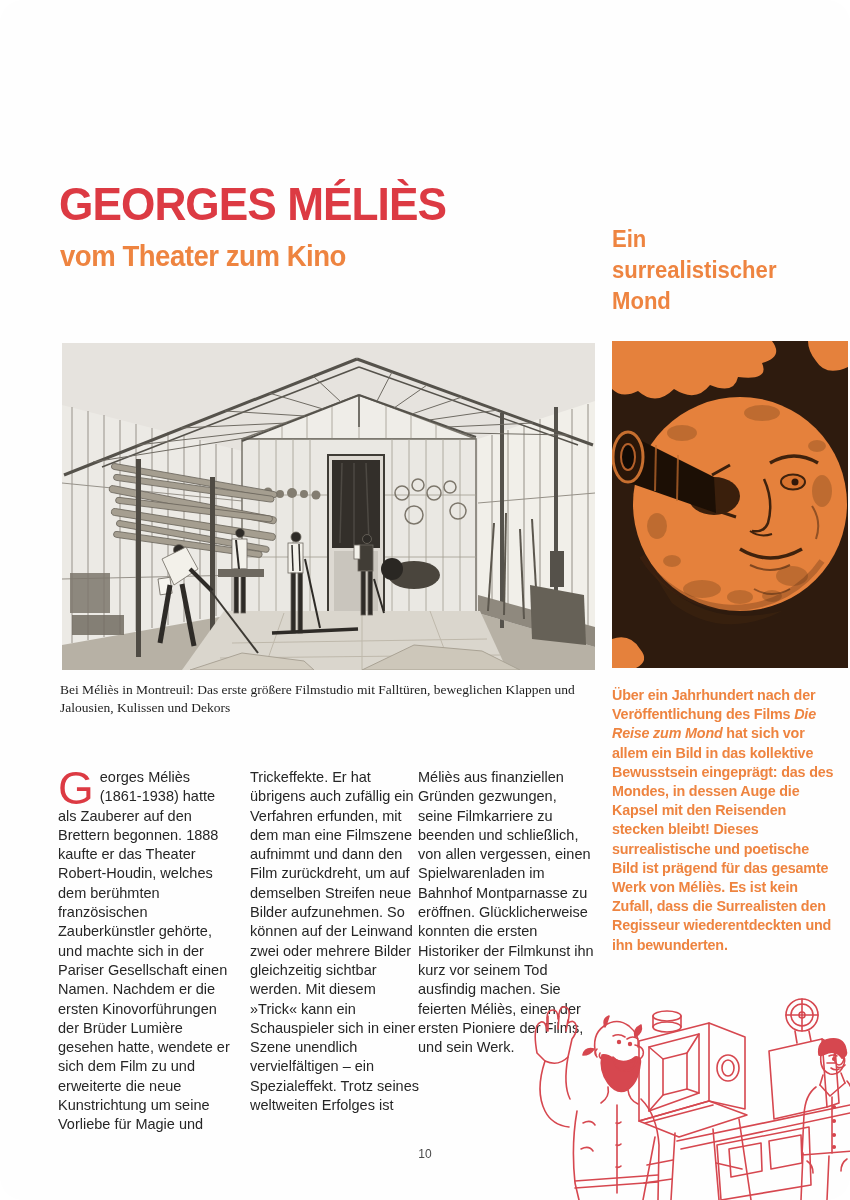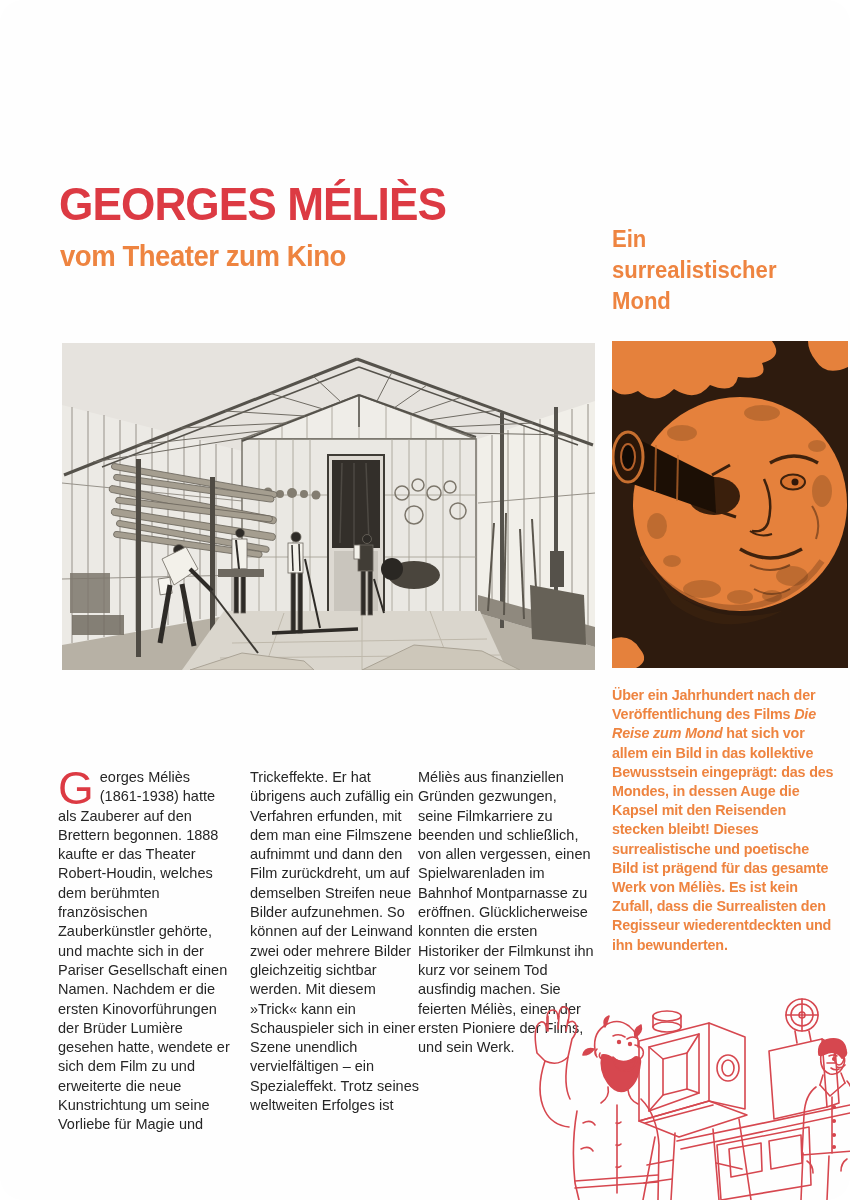--- a/index.html
+++ b/index.html
@@ -266,20 +266,21 @@
         <polygon points="14,92 102,136 104,172 12,140" fill="#1c0f05"></polygon>
         <ellipse cx="16" cy="116" rx="15" ry="25" fill="#2a1608" stroke="#c76f2f" stroke-width="3"></ellipse>
         <ellipse cx="16" cy="116" rx="7" ry="13" fill="#120a04" stroke="#b4602a" stroke-width="2"></ellipse>
         <line x1="44" y1="104" x2="43" y2="150" stroke="#c76f2f" stroke-width="2" opacity="0.7"></line>
         <line x1="66" y1="114" x2="65" y2="160" stroke="#c76f2f" stroke-width="2" opacity="0.7"></line>
         <path d="M100,134 L118,124 M106,170 L124,176" stroke="#3a1f0c" stroke-width="3"></path>
       </g>
     </svg>
   </div>
 
+  <div class="abs caption">Bei Méliès in Montreuil: Das erste größere Filmstudio mit Falltüren, beweglichen Klappen und Jalousien, Kulissen und Dekors</div>
 
   <div class="abs col col1">
     <span class="dropcap">G</span><span>eorges Méliès (1861-1938) hatte als Zauberer auf den Brettern begonnen. 1888 kaufte er das Theater Robert-Houdin, welches dem berühmten französischen Zauberkünstler gehörte, und machte sich in der Pariser Gesellschaft einen Namen. Nachdem er die ersten Kinovorführungen der Brüder Lumière gesehen hatte, wendete er sich dem Film zu und erweiterte die neue Kunstrichtung um seine Vorliebe für Magie und</span>
   </div>
   <div class="abs col col2">Trickeffekte. Er hat übrigens auch zufällig ein Verfahren erfunden, mit dem man eine Filmszene aufnimmt und dann den Film zurückdreht, um auf demselben Streifen neue Bilder aufzunehmen. So können auf der Leinwand zwei oder mehrere Bilder gleichzeitig sichtbar werden. Mit diesem »Trick« kann ein Schauspieler sich in einer Szene unendlich vervielfältigen – ein Spezialeffekt. Trotz seines weltweiten Erfolges ist</div>
   <div class="abs col col3">Méliès aus finanziellen Gründen gezwungen, seine Filmkarriere zu beenden und schließlich, von allen vergessen, einen Spielwarenladen im Bahnhof Montparnasse zu eröffnen. Glücklicherweise konnten die ersten Historiker der Filmkunst ihn kurz vor seinem Tod ausfindig machen. Sie feierten Méliès, einen der ersten Pioniere der Films, und sein Werk.</div>
 
   <div class="abs moon-text">
     <span>Über ein Jahrhundert nach der Veröffentlichung des Films </span><em>Die Reise zum Mond</em><span> hat sich vor allem ein Bild in das kollektive Bewusstsein eingeprägt: das des Mondes, in dessen Auge die Kapsel mit den Reisenden stecken bleibt! Dieses surrealistische und poetische Bild ist prägend für das gesamte Werk von Méliès. Es ist kein Zufall, dass die Surrealisten den Regisseur wiederentdeckten und ihn bewunderten.</span>
   </div>
@@ -353,14 +354,15 @@
         <circle cx="317" cy="114" r="1.3" fill="#d6474f"></circle>
           <circle cx="317" cy="128" r="1.3" fill="#d6474f"></circle>
         <circle cx="317" cy="142" r="1.3" fill="#d6474f"></circle>
           <circle cx="317" cy="154" r="1.3" fill="#d6474f"></circle>
         <path d="M285,162 L337,158 M286,160 L284,207 M312,163 L310,207 M337,160 L335,207"></path>
         <path d="M290,168 Q296,172 296,180 M330,166 Q324,170 324,178"></path>
       </g>
     </svg>
   </div>
 
+  <div class="abs page-number">10</div>
 
 </div>
 
 </body></html>

